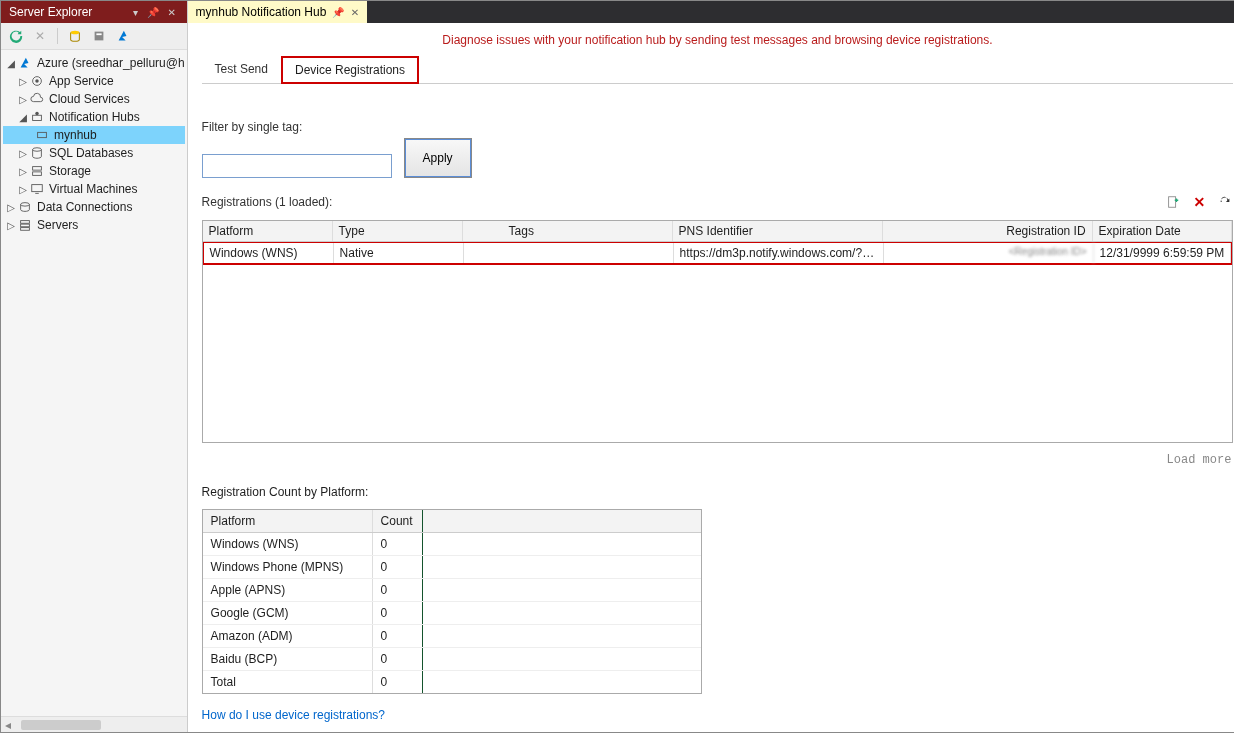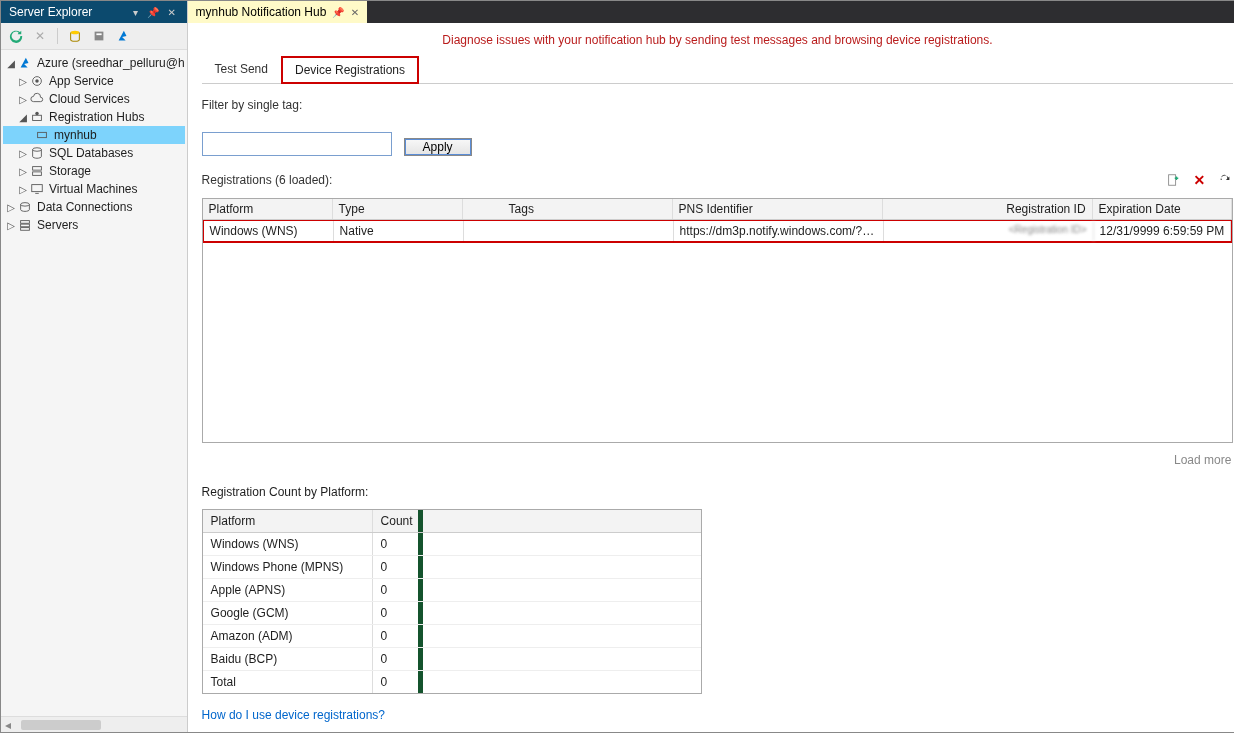--- a/index.html
+++ b/index.html
@@ -1,21 +1,21 @@
 <!DOCTYPE html>
 <html><head>
 <meta charset="utf-8">
 <style>
 * { box-sizing: border-box; margin: 0; padding: 0; }
 body { font-family: "Segoe UI", Tahoma, sans-serif; font-size: 12px; background: #fff; color: #1e1e1e; overflow: hidden; }
 .root { display: flex; height: 733px; width: 1234px; border: 1px solid #888; }
 
 
 .panel-left { width: 200px; background: #f5f5f5; border-right: 1px solid #ccc; display: flex; flex-direction: column; }
-.panel-header { background: #0c4a6e; color: #fff; padding: 4px 8px; display: flex; align-items: center; font-size: 12px; }
+.panel-header { background: #7f1d1d; color: #fff; padding: 4px 8px; display: flex; align-items: center; font-size: 12px; }
 .panel-header .title { flex: 1; }
 .panel-header .ctl { width: 14px; height: 14px; margin-left: 4px; cursor: pointer; display: inline-flex; align-items: center; justify-content: center; color: #ccc; font-size: 10px; }
 .toolbar-left { background: #eee; padding: 4px 6px; border-bottom: 1px solid #ddd; display: flex; gap: 6px; align-items: center; }
 .tb-btn { width: 18px; height: 18px; display: inline-flex; align-items: center; justify-content: center; cursor: pointer; color: #333; }
 .tb-sep { width: 1px; height: 16px; background: #ccc; margin: 0 2px; }
 .tree { flex: 1; padding: 4px 2px; background: #f5f5f5; overflow: hidden; }
 .tree-row { display: flex; align-items: center; padding: 1px 0; font-size: 12px; white-space: nowrap; cursor: pointer; }
 .tree-row.selected { background: #7dd3fc; padding-left: 19px; }
 .expander { width: 12px; text-align: center; color: #555; font-size: 10px; }
 .tree-icon { width: 16px; height: 16px; margin-right: 4px; display: inline-flex; align-items: center; justify-content: center; }
@@ -38,21 +38,21 @@
 .desc { color: #b91c1c; font-size: 12px; text-align: center; }
 
 .subtabs { display: flex; border-bottom: 1px solid #ccc; margin-top: -2px; }
 .subtab { padding: 5px 12px; font-size: 12px; cursor: pointer; border: 1px solid transparent; border-bottom: none; position: relative; top: 1px; }
 .subtab.active { border: 2px solid #c00; background: #fff; }
 .subtab.inactive { color: #333; }
 .filter-row { display: flex; align-items: flex-end; gap: 12px; }
 .filter-col { display: flex; flex-direction: column; gap: 20px; }
 .filter-col label { font-size: 12px; color: #333; }
 .text-input { border: 1px solid #7a9fcf; padding: 3px 4px; width: 190px; height: 24px; font-size: 12px; }
-.btn { border: 1px solid #888; background: linear-gradient(#f8f8f8,#e4e4e4); padding: 1px 18px; font-size: 12px; cursor: pointer; outline: 1px solid #5b8dd6; outline-offset: -2px; margin-top: 44px; }
+.btn { border: 1px solid #888; background: linear-gradient(#f8f8f8,#e4e4e4); padding: 12px 18px; font-size: 12px; cursor: pointer; outline: 1px solid #5b8dd6; outline-offset: -2px; margin-top: 44px; }
 
 .reg-header-row { display: flex; align-items: center; margin-top: 6px; }
 .reg-header-row .label { flex: 1; color: #333; }
 .reg-tools { display: flex; gap: 10px; }
 .reg-tools .tool { width: 16px; height: 16px; cursor: pointer; display: inline-flex; align-items: center; justify-content: center; }
 .tool-x { color: #c00; font-weight: bold; font-size: 14px; }
 .tool-refresh { color: #333; }
 
 .grid-wrap { border: 1px solid #aaa; height: 280px; display: flex; flex-direction: column; }
 .grid-head { display: flex; background: #f3f3f3; border-bottom: 1px solid #ccc; }
@@ -60,27 +60,27 @@
 .col-platform { width: 130px; }
 .col-type { width: 130px; }
 .col-tags { width: 170px; margin-left: 40px; }
 .col-pns { width: 210px; }
 .col-regid { width: 210px; text-align: right; }
 .col-exp { flex: 1; }
 .grid-body { flex: 1; overflow: auto; }
 .grid-row { display: flex; border: 2px solid #c00; margin: -1px; }
 .blurred { filter: blur(1.5px); color: #888; font-size: 10px; }
 
-.loadmore { text-align: right; color: #888; font-size: 12px; padding-right: 2px; cursor: pointer; }
+.loadmore { text-align: right; color: #888; font-size: 12px; padding-right: 2px; cursor: pointer; font-family: Liberation Mono, monospace; }
 
 .count-label { margin-top: 8px; }
 .count-table { border: 1px solid #aaa; width: 500px; }
 .count-head { display: flex; background: #f3f3f3; border-bottom: 1px solid #ccc; }
 .ct-plat { width: 170px; padding: 4px 8px; border-right: 1px solid #ddd; }
-.ct-count { width: 50px; padding: 4px 8px; border-right: 5px solid #14532d; }
+.ct-count { width: 50px; padding: 4px 8px; border-right: 1px solid #14532d; }
 .ct-rest { flex: 1; padding: 4px 8px; }
 .count-row { display: flex; border-bottom: 1px solid #eee; }
 .count-row:last-child { border-bottom: none; }
 
 .help-link { color: #0066cc; font-size: 12px; cursor: pointer; margin-top: 4px; }
 
 svg { display: block; }
 </style>
 </head>
 <body>
@@ -151,21 +151,21 @@
         <span>Cloud Services</span>
       </div>
       <div class="tree-row indent-1">
         <span class="expander">◢</span>
         <span class="tree-icon">
             <svg width="14" height="14" viewBox="0 0 16 16">
               <rect x="3" y="6" width="10" height="6" fill="none" stroke="#555"></rect>
               <circle cx="8" cy="4" r="2" fill="#555"></circle>
             </svg>
           </span>
-        <span>Registration Hubs</span>
+        <span>Notification Hubs</span>
       </div>
       <div class="tree-row indent-2 selected">
         <span class="expander"></span>
         <span class="tree-icon">
             <svg width="14" height="14" viewBox="0 0 16 16">
               <rect x="3" y="5" width="10" height="6" fill="none" stroke="#555"></rect>
             </svg>
           </span>
         <span>mynhub</span>
       </div>
@@ -248,21 +248,21 @@
 
       <div class="filter-row">
         <div class="filter-col">
           <label>Filter by single tag:</label>
           <input class="text-input" type="text" value="" style="">
         </div>
         <button class="btn">Apply</button>
       </div>
 
       <div class="reg-header-row">
-        <div class="label">Registrations (6 loaded):</div>
+        <div class="label">Registrations (1 loaded):</div>
         <div class="reg-tools">
           <span class="tool">
             <svg width="14" height="14" viewBox="0 0 16 16">
                 <rect x="3" y="2" width="8" height="12" fill="none" stroke="#888"></rect>
                 <path d="M12 4v4M10 6h4" stroke="#2a7" stroke-width="1.5"></path>
               </svg>
           </span>
           <span class="tool tool-x">✕</span>
           <span class="tool tool-refresh">
             <svg width="14" height="14" viewBox="0 0 16 16">

